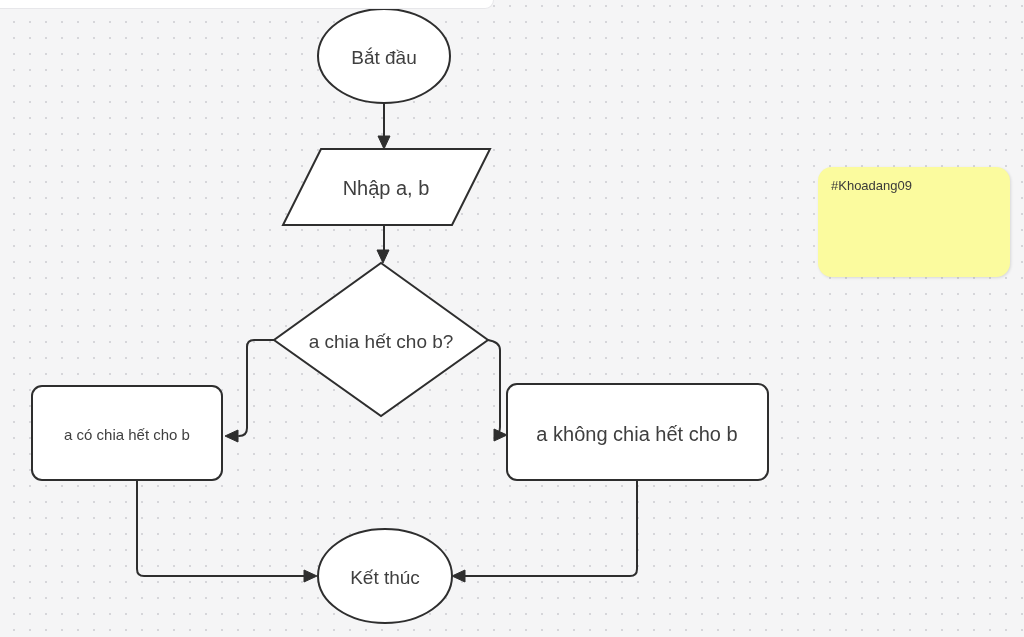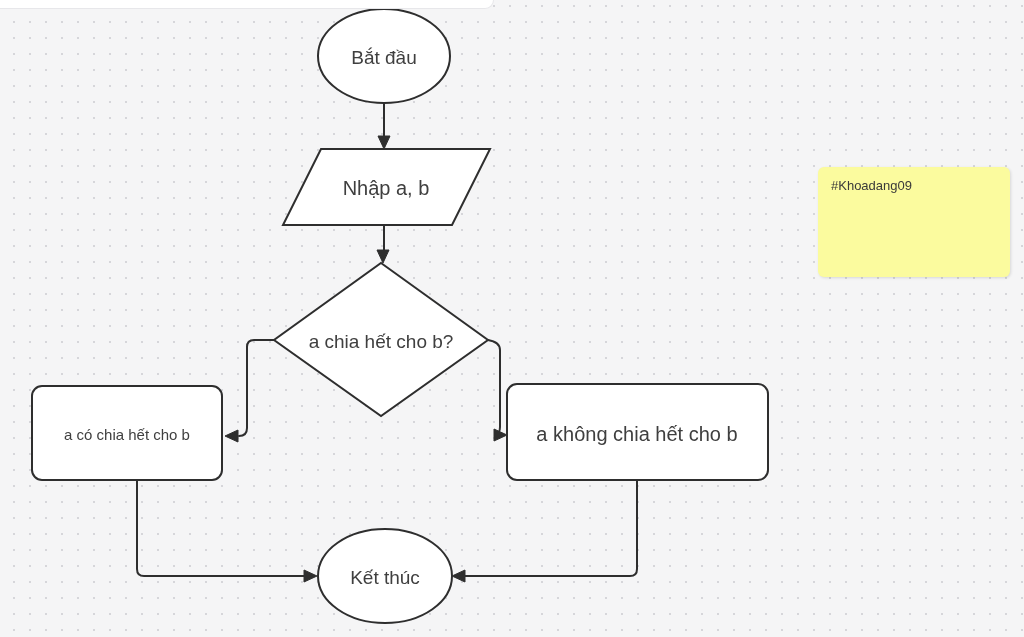--- a/index.html
+++ b/index.html
@@ -55,21 +55,21 @@
     dominant-baseline: central;
     font-family: "Liberation Sans", sans-serif;
   }
   .lbl-lg { font-size: 19px; }
   .lbl-xl { font-size: 20px; }
   .lbl-sm { font-size: 15px; }
   .sticky-note {
     position: absolute;
     left: 818px; top: 167px;
     width: 192px; height: 110px;
-    border-radius: 6px;
+    border-radius: 14px;
     padding: 11px 13px;
     font-size: 13px;
     color: #3a3a3a;
     box-shadow: 1px 1px 3px rgba(0,0,0,0.12);
     z-index: 4;
   }
 </style>
 </head>
 <body>
 

